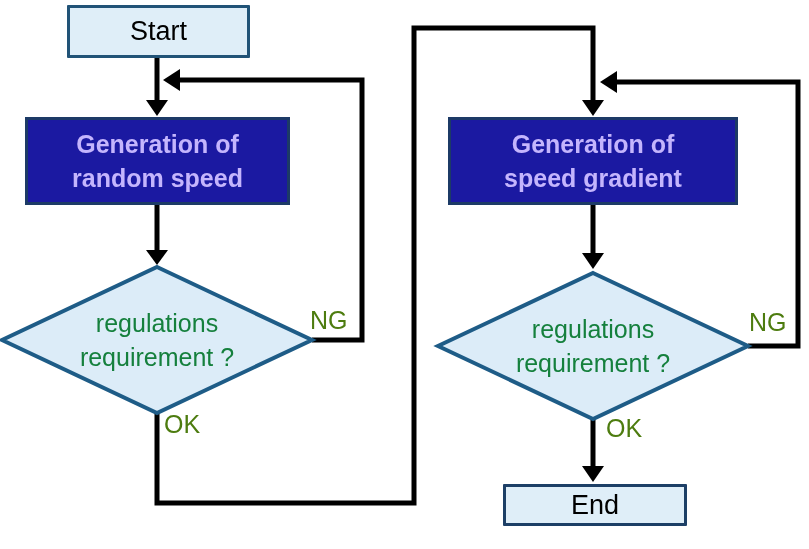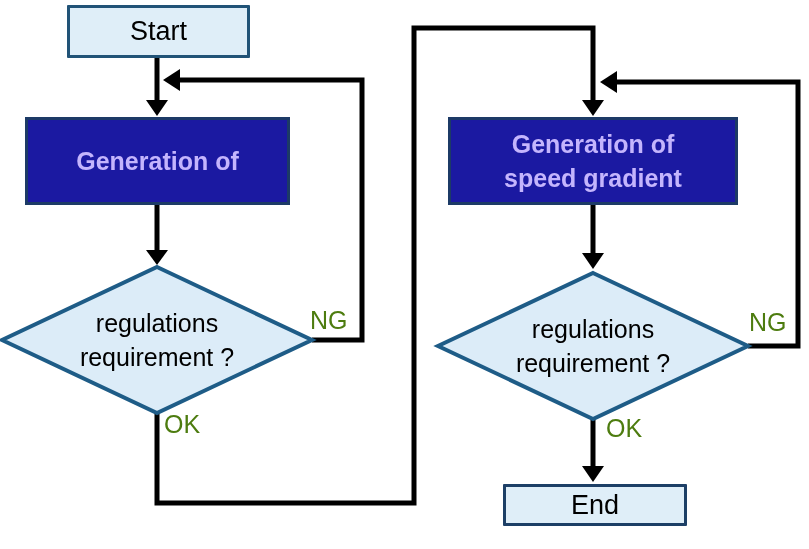--- a/index.html
+++ b/index.html
@@ -78,21 +78,21 @@
   }
   .decision-label {
     position: absolute;
     width: 280px;
     display: flex;
     flex-direction: column;
     align-items: center;
     justify-content: center;
     text-align: center;
     font-size: 25px;
-    color: #000000;
+    color: #15803d;
     line-height: 1.38;
   }
   .decision-label.speed {
     left: 17px; top: 302px; height: 76px;
   }
   .decision-label.gradient {
     left: 453px; top: 308px; height: 76px;
   }
   .edge-label {
     position: absolute;
@@ -137,20 +137,21 @@
     <polygon class="decision-shape" data-bind-attr="fill:diagram.colors.decision_fill" points="157,267 312,340 157,413 2,340" fill="#dcecf8"></polygon>
     <polygon class="decision-shape" data-bind-attr="fill:diagram.colors.decision_fill" points="593,273 748,346 593,419 438,346" fill="#dcecf8"></polygon>
   </svg>
 
   <div class="node terminal start-node">
     <span data-bind="diagram.nodes.start.label">Start</span>
   </div>
 
   <div class="node process speed-node">
     <span class="line" data-bind="diagram.nodes.generation_speed.line1">Generation of</span>
+    <span class="line" data-bind="diagram.nodes.generation_speed.line2">random speed</span>
   </div>
 
   <div class="decision-label speed">
     <span class="line" data-bind="diagram.nodes.decision_speed.line1">regulations</span>
     <span class="line" data-bind="diagram.nodes.decision_speed.line2">requirement ?</span>
   </div>
 
   <div class="node process gradient-node">
     <span class="line" data-bind="diagram.nodes.generation_gradient.line1">Generation of</span>
     <span class="line" data-bind="diagram.nodes.generation_gradient.line2">speed gradient</span>

